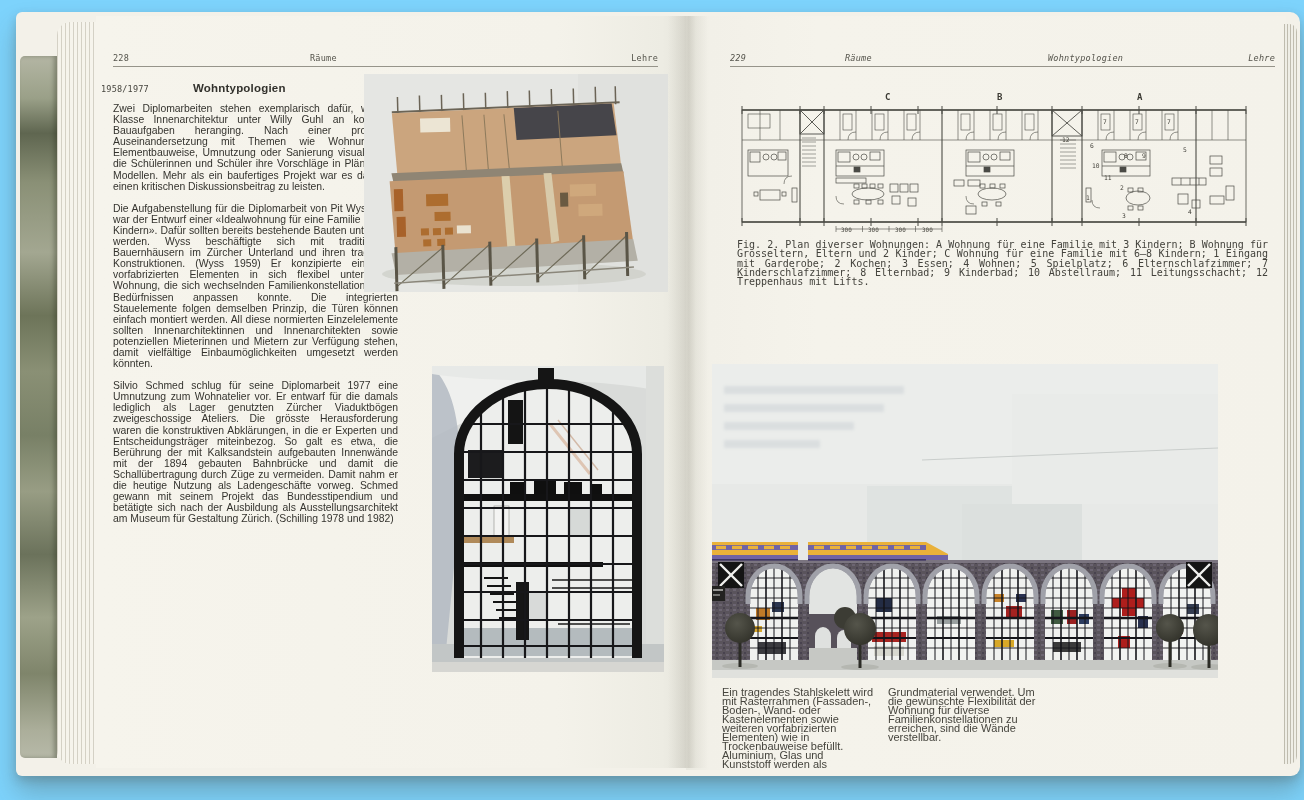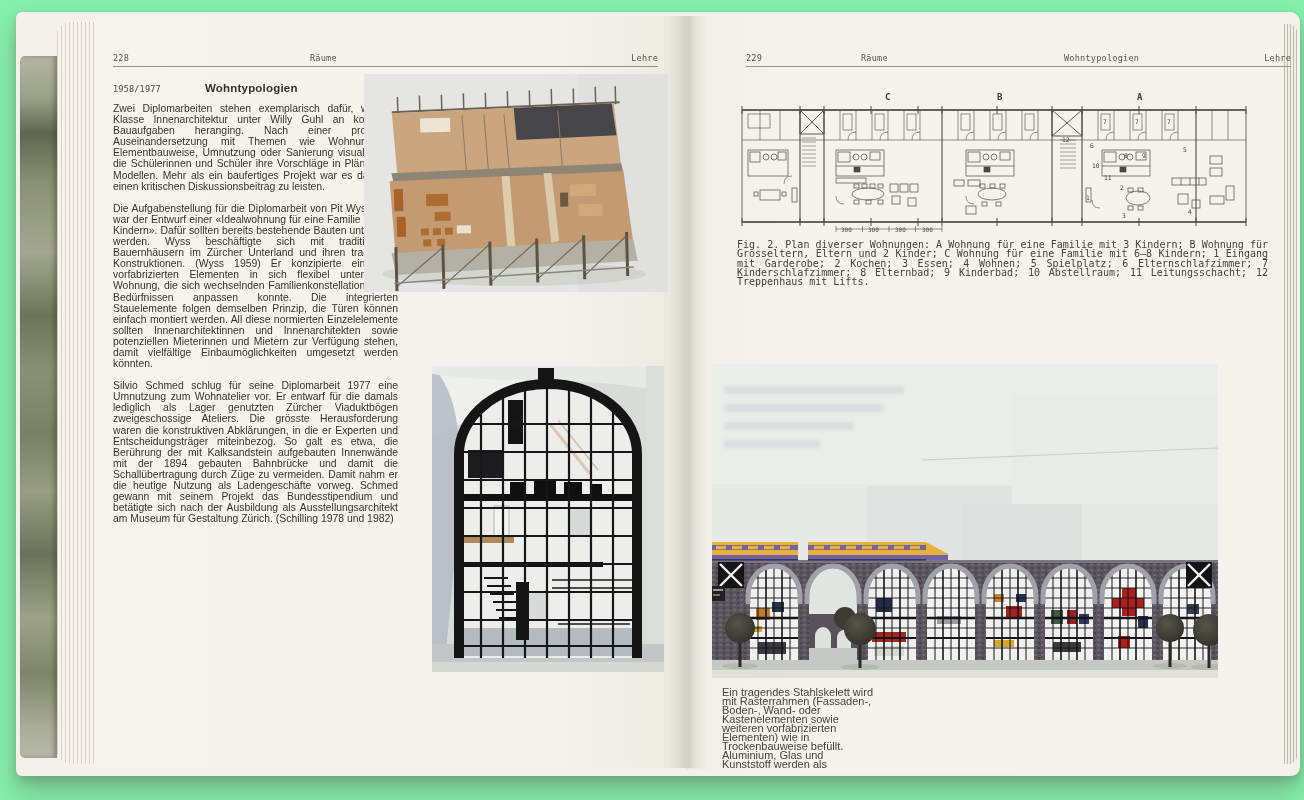--- a/index.html
+++ b/index.html
@@ -1,16 +1,16 @@
 <!DOCTYPE html>
 <html><head>
 <meta charset="utf-8">
 <style>
   html,body{margin:0;padding:0;background:#f5f5f2;}
-  .screenshot{position:relative;width:1304px;height:800px;background:#86efac;overflow:hidden;
+  .screenshot{position:relative;width:1304px;height:800px;background:#7dd3fc;overflow:hidden;
               font-family:"Liberation Sans",sans-serif;}
   .abs{position:absolute;}
   .book{position:absolute;left:16px;top:12px;width:1284px;height:764px;background:#f3f1e9;
         border-radius:6px 10px 9px 6px;
         box-shadow:0 16px 26px rgba(70,70,60,.30),0 4px 10px rgba(70,70,60,.22);}
   .fore-edge{position:absolute;left:20px;top:56px;width:37px;height:702px;border-radius:5px 0 0 5px;
         background:linear-gradient(to bottom,#b4b6a4 0%,#9aa088 6%,#5f6650 11%,#8a9076 18%,
         #a3a791 28%,#6d7459 37%,#8a9075 45%,#788066 54%,#989d84 62%,#6b725b 71%,
         #9da289 80%,#7f856b 88%,#abae9a 96%,#b7b9a8 100%);
         box-shadow:inset -3px 0 4px rgba(40,45,30,.35);}
@@ -60,21 +60,21 @@
   <div class="gutter"></div>
   <div class="stack-right"></div>
 
   <div class="pg-header" style="left:113px;top:53px;width:545px;">
     <span class="hspan" style="left:0;">228</span>
     <span class="hspan" style="left:197px;">Räume</span>
     <span class="hspan" style="right:0;">Lehre</span>
     <div class="rule"></div>
   </div>
 
-  <div class="abs" style="left:113px;top:82px;width:300px;height:16px;text-align:center;">
+  <div class="abs" style="left:101px;top:82px;width:300px;height:16px;text-align:center;">
     <span class="date-label abs" style="left:0;top:2px;">1958/1977</span>
     <span class="article-title abs" style="left:92px;top:0;">Wohntypologien</span>
   </div>
 
   <div class="bodycol">
     <p>Zwei Diplomarbeiten stehen exemplarisch dafür, wie die Klasse Innenarchitektur unter Willy Guhl an komplexe Bauaufgaben heranging. Nach einer profunden Auseinandersetzung mit Themen wie Wohnungsbau, Elementbauweise, Umnutzung oder Sanierung visualisierten die Schülerinnen und Schüler ihre Vorschläge in Plänen und Modellen. Mehr als ein baufertiges Projekt war es das Ziel, einen kritischen Diskussionsbeitrag zu leisten.</p>
     <p>Die Aufgabenstellung für die Diplomarbeit von Pit Wyss 1958 war der Entwurf einer «Idealwohnung für eine Familie mit drei Kindern». Dafür sollten bereits bestehende Bauten untersucht werden. Wyss beschäftigte sich mit traditionellen Bauernhäusern im Zürcher Unterland und ihren tragenden Konstruktionen. (Wyss 1959) Er konzipierte eine aus vorfabrizierten Elementen in sich flexibel unterteilbare Wohnung, die sich wechselnden Familienkonstellationen und Bedürfnissen anpassen konnte. Die integrierten Stauelemente folgen demselben Prinzip, die Türen können einfach montiert werden. All diese normierten Einzelelemente sollten Innenarchitektinnen und Innenarchitekten sowie potenziellen Mieterinnen und Mietern zur Verfügung stehen, damit vielfältige Einbaumöglichkeiten umgesetzt werden könnten.</p>
     <p>Silvio Schmed schlug für seine Diplomarbeit 1977 eine Umnutzung zum Wohnatelier vor. Er entwarf für die damals lediglich als Lager genutzten Zürcher Viaduktbögen zweigeschossige Ateliers. Die grösste Herausforderung waren die konstruktiven Abklärungen, in die er Experten und Entscheidungsträger miteinbezog. So galt es etwa, die Berührung der mit Kalksandstein aufgebauten Innenwände mit der 1894 gebauten Bahnbrücke und damit die Schallübertragung durch Züge zu vermeiden. Damit nahm er die heutige Nutzung als Ladengeschäfte vorweg. Schmed gewann mit seinem Projekt das Bundesstipendium und betätigte sich nach der Ausbildung als Ausstellungsarchitekt am Museum für Gestaltung Zürich. (Schilling 1978 und 1982)</p>
   </div>
 
@@ -217,21 +217,21 @@
             <line x1="27" y1="254" x2="205" y2="254"></line>
           <line x1="27" y1="280" x2="205" y2="280"></line>
         </g>
       </g>
       <path d="M27 292 L27 88 A89 70 0 0 1 205 88 L205 292" fill="none" stroke="#151515" stroke-width="10"></path>
       <rect x="106" y="2" width="16" height="14" fill="#151515"></rect>
     </svg>
   </div>
 
 
-  <div class="pg-header" style="left:746px;top:53px;width:545px;">
+  <div class="pg-header" style="left:730px;top:53px;width:545px;font-style:italic;">
     <span class="hspan" style="left:0;">229</span>
     <span class="hspan" style="left:115px;">Räume</span>
     <span class="hspan" style="left:318px;">Wohntypologien</span>
     <span class="hspan" style="right:0;">Lehre</span>
     <div class="rule"></div>
   </div>
 
   <div class="abs" style="left:740px;top:96px;width:510px;height:142px;">
     <svg width="510" height="142" viewBox="0 0 510 142" style="position:absolute;left:0;top:0;">
       <g stroke="#4b4b45" fill="none" stroke-width="0.8">
@@ -638,14 +638,15 @@
         <rect x="495.5" y="278" width="3" height="26" fill="#2c2c26"></rect>
         <circle cx="28" cy="264" r="15" fill="url(#tg)"></circle>
         <circle cx="148" cy="265" r="16" fill="url(#tg)"></circle>
         <circle cx="458" cy="264" r="14" fill="url(#tg)"></circle>
         <circle cx="497" cy="266" r="16" fill="url(#tg)"></circle>
       </g>
     </svg>
   </div>
 
   <div class="cap" style="left:722px;top:688px;width:152px;">Ein tragendes Stahlskelett wird mit Rasterrahmen (Fassaden-, Boden-, Wand- oder Kastenelementen sowie weiteren vorfabrizierten Elementen) wie in Trockenbauweise befüllt. Aluminium, Glas und Kunststoff werden als</div>
+  <div class="cap" style="left:888px;top:688px;width:152px;">Grundmaterial verwendet. Um die gewünschte Flexibilität der Wohnung für diverse Familienkonstellationen zu erreichen, sind die Wände verstellbar.</div>
 
 </div>
 
 </body></html>

